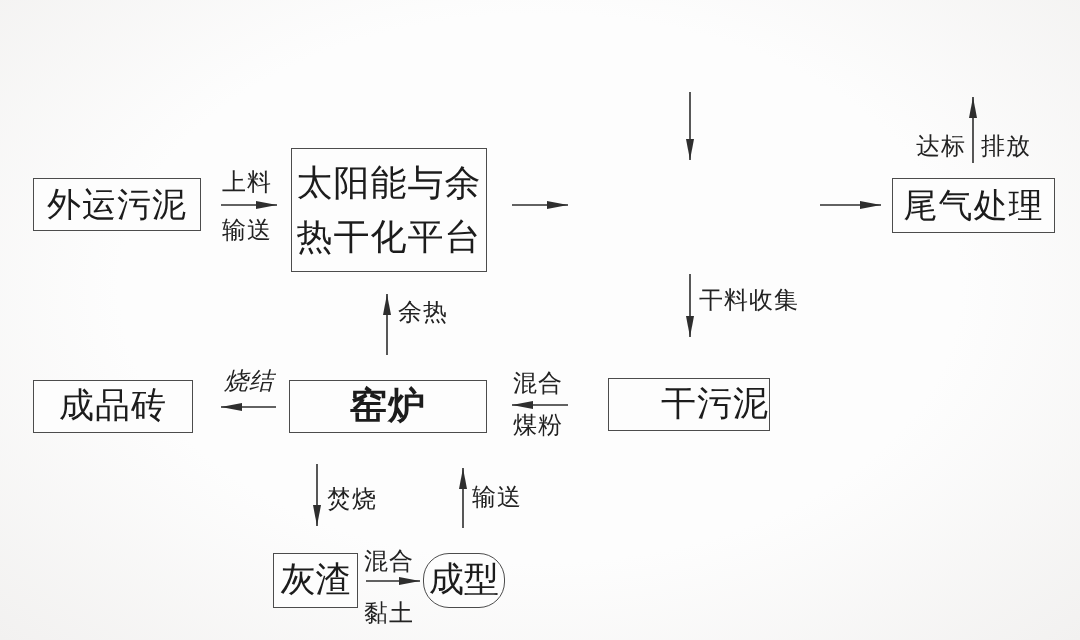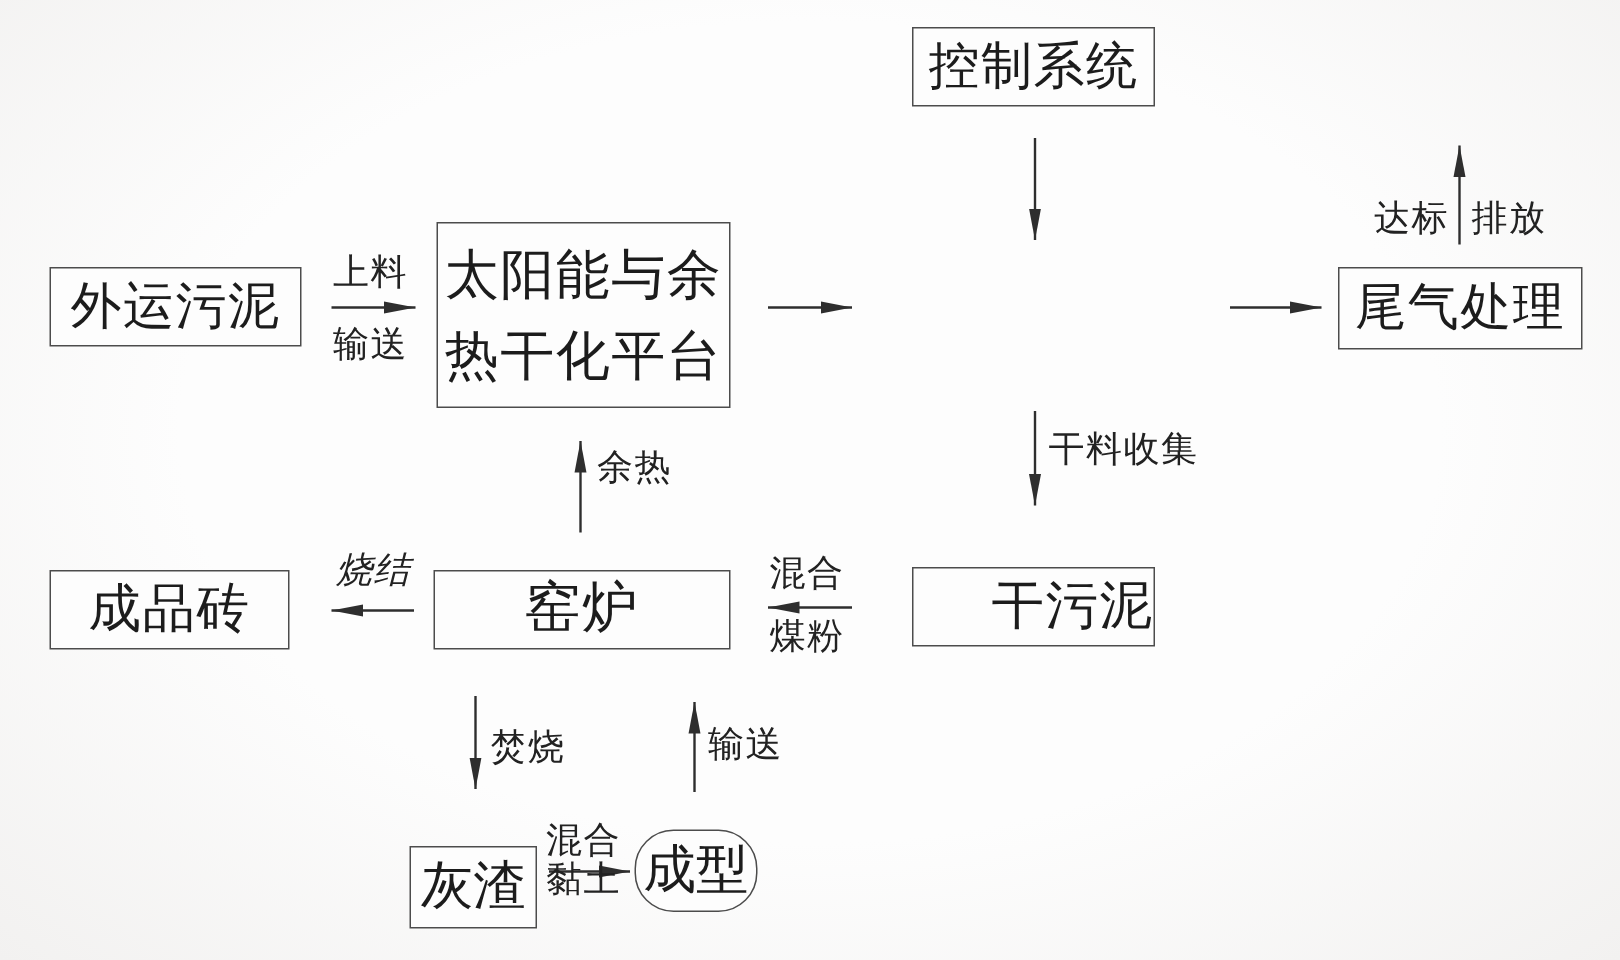--- a/index.html
+++ b/index.html
@@ -22,42 +22,42 @@
     text-align:center;
     font-size:34px;letter-spacing:1px;line-height:1.15;
     box-sizing:border-box;
   }
   .node-control    {left:608px;top:18px; width:162px;height:53px;}
   .node-external   {left:33px; top:178px;width:168px;height:53px;}
   .node-solar      {left:291px;top:148px;width:196px;height:124px;font-size:36px;line-height:1.5;}
   .node-spreading  {left:593px;top:180px;width:215px;height:55px;font-size:33px;}
   .node-tailgas    {left:892px;top:178px;width:163px;height:55px;}
   .node-brick      {left:33px; top:380px;width:160px;height:53px;font-size:35px;}
-  .node-kiln       {left:289px;top:380px;width:198px;height:53px;font-size:37px;}
+  .node-kiln       {left:289px;top:380px;width:198px;height:53px;font-size:37px;font-weight:bold;}
   .node-drysludge  {left:608px;top:378px;width:162px;height:53px;font-size:35px;align-items:flex-end;}
-  .node-ash        {left:273px;top:553px;width:85px; height:55px;font-size:35px;letter-spacing:0;margin-top:11px;}
+  .node-ash        {left:273px;top:553px;width:85px; height:55px;font-size:35px;letter-spacing:0;}
   .node-forming    {left:423px;top:553px;width:82px; height:55px;font-size:35px;letter-spacing:0;border-radius:26px;}
   .lbl{
     position:absolute;
     font-size:24px;line-height:1.1;letter-spacing:1px;
     white-space:nowrap;color:#222;
   }
   .lbl-feed-top   {left:219px;top:169px;width:56px;text-align:center;}
   .lbl-feed-bot   {left:219px;top:217px;width:56px;text-align:center;}
   .lbl-standard   {left:912px;top:133px;width:54px;text-align:right;}
   .lbl-discharge  {left:981px;top:133px;width:54px;text-align:left;}
   .lbl-drycollect {left:694px;top:287px;width:110px;text-align:center;}
   .lbl-mix-coal   {left:512px;top:370px;width:52px;text-align:center;}
   .lbl-coal       {left:512px;top:412px;width:52px;text-align:center;}
   .lbl-sinter     {left:224px;top:368px;width:52px;font-style:italic;}
   .lbl-wasteheat  {left:398px;top:299px;width:52px;text-align:left;}
   .lbl-incinerate {left:327px;top:486px;width:52px;text-align:left;}
   .lbl-convey     {left:472px;top:484px;width:52px;text-align:left;}
   .lbl-mix-clay   {left:363px;top:548px;width:52px;text-align:center;}
-  .lbl-clay       {left:363px;top:574px;width:52px;text-align:center;}
+  .lbl-clay       {left:363px;top:600px;width:52px;text-align:center;}
 </style>
 </head>
 <body>
 
 <div class="stage">
 
   <svg class="edges" viewBox="0 0 1080 640">
     <defs>
       <marker id="ah" markerUnits="userSpaceOnUse" markerWidth="22" markerHeight="10" refX="21" refY="5" orient="auto">
         <path d="M0,1 L21,5 L0,9 Z" fill="#2e2e2e"></path>
@@ -70,23 +70,20 @@
     <path class="edge" d="M973,163 L973,97" marker-end="url(#ah)"></path>
     <path class="edge" d="M690,274 L690,337" marker-end="url(#ah)"></path>
     <path class="edge" d="M568,405 L512,405" marker-end="url(#ah)"></path>
     <path class="edge" d="M276,407 L221,407" marker-end="url(#ah)"></path>
     <path class="edge" d="M387,355 L387,294" marker-end="url(#ah)"></path>
     <path class="edge" d="M317,464 L317,526" marker-end="url(#ah)"></path>
     <path class="edge" d="M366,581 L420,581" marker-end="url(#ah)"></path>
     <path class="edge" d="M463,528 L463,468" marker-end="url(#ah)"></path>
   </svg>
 
-  <div class="node node-control">
-    <span>控制系统</span>
-  </div>
 
   <div class="node node-external">
     <span>外运污泥</span>
   </div>
 
   <div class="node node-solar">
     <span>太阳能与余</span>
     <span>热干化平台</span>
   </div>
 

